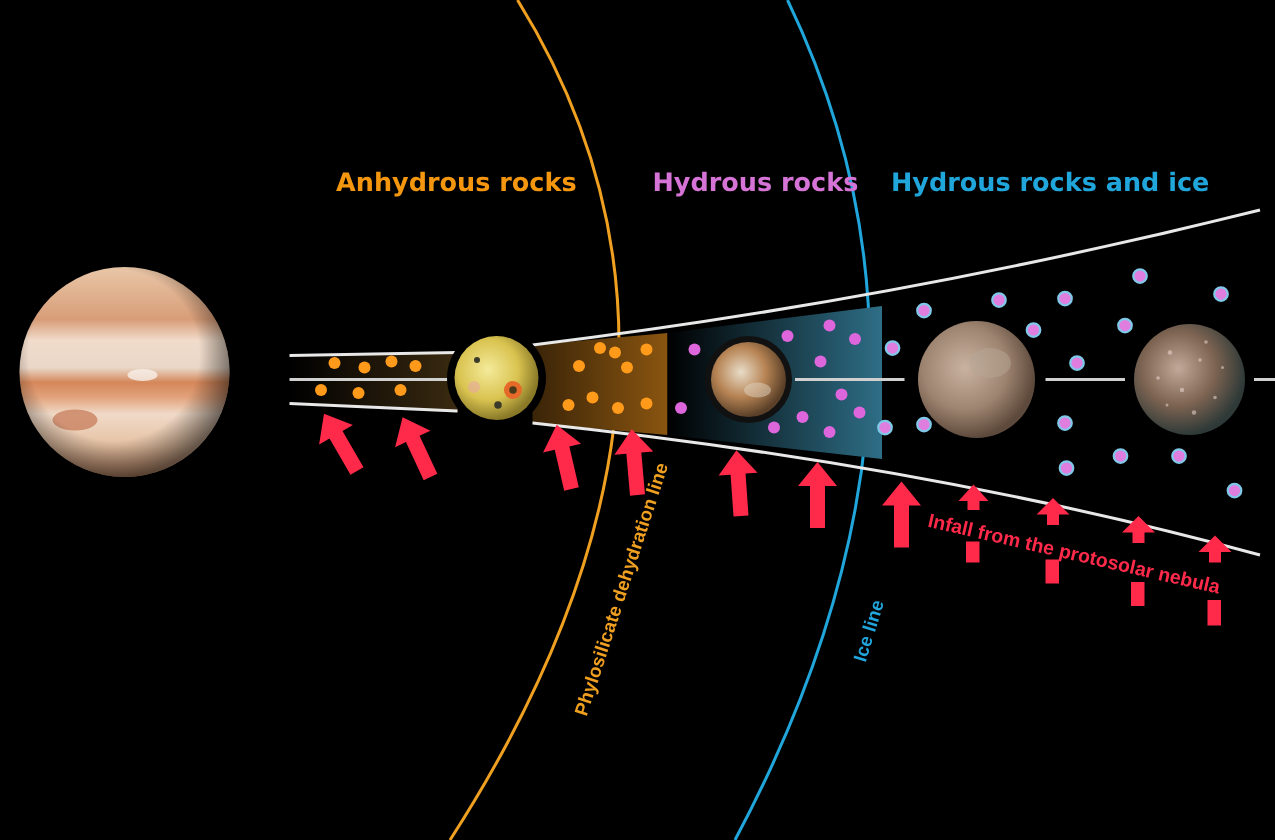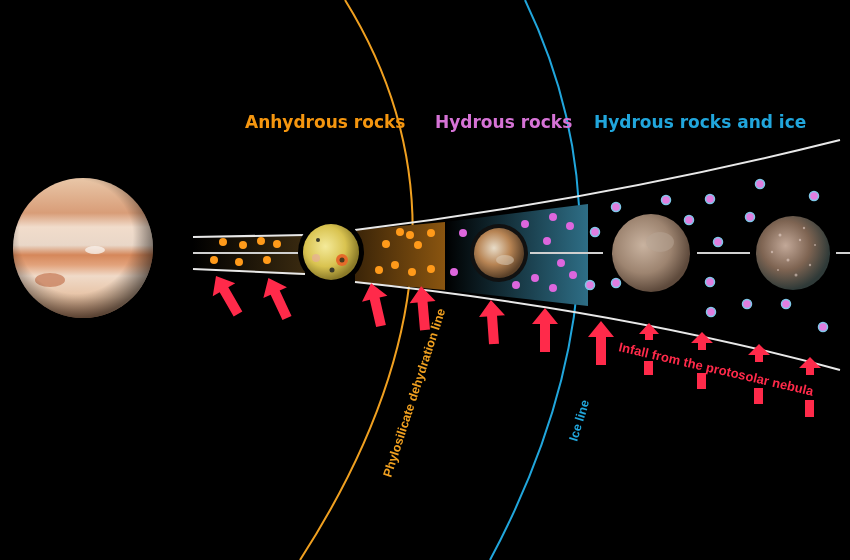--- a/index.html
+++ b/index.html
@@ -1,19 +1,19 @@
 <!DOCTYPE html>
 <html><head>
   <meta charset="utf-8">
   <style>
     html, body { margin: 0; padding: 0; background: #000; }
     body { width: 850px; height: 560px; overflow: hidden; position: relative; font-family: "DejaVu Sans", sans-serif; }
     #stage { position: absolute; left: 0; top: 0; width: 850px; height: 560px; }
     .zone-label { position: absolute; font-weight: bold; font-size: 17px; white-space: nowrap; }
-    #lbl-anhydrous { left: 224px; top: 112px; margin-left: 21px; }
+    #lbl-anhydrous { left: 224px; top: 112px; }
     #lbl-hydrous { left: 435px; top: 112px; }
     #lbl-ice { left: 594px; top: 112px; }
   </style>
 </head>
 <body>
 
 <div id="stage">
 <svg width="850" height="560" viewBox="0 0 850 560" xmlns="http://www.w3.org/2000/svg">
   <defs>
     <radialGradient id="jupGrad" cx="45%" cy="40%" r="60%">

